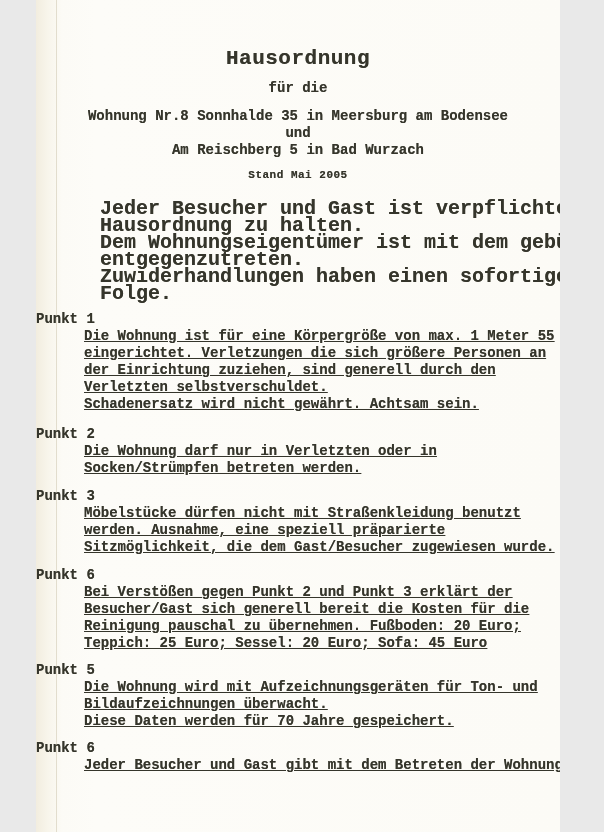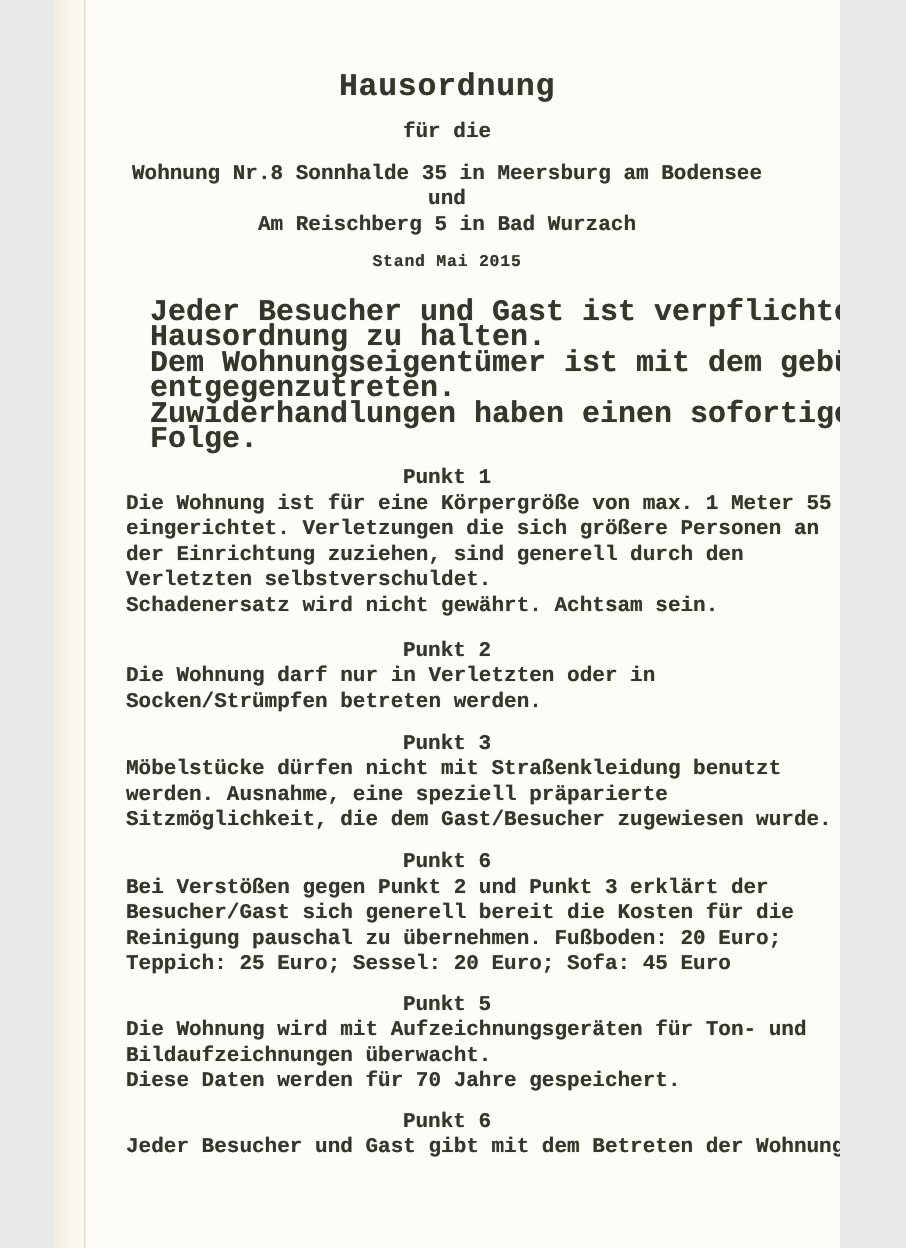--- a/index.html
+++ b/index.html
@@ -77,30 +77,31 @@
     font-size: 20px;
     line-height: 17px;
     white-space: pre;
   }
   .section {
     position: absolute;
     left: 0;
     width: 100%;
   }
   .punkt-heading {
-    text-align: center;
+    text-align: left;
     font-size: 14px;
     line-height: 17px;
   }
   .punkt-body {
     margin: 0;
     padding-left: 48px;
     font-size: 14px;
     line-height: 17px;
     white-space: pre;
+    text-decoration: underline;
   }
   .sec-0 { top: 311px; }
   .sec-1 { top: 426px; }
   .sec-2 { top: 488px; }
   .sec-3 { top: 567px; }
   .sec-4 { top: 662px; }
   .sec-5 { top: 740px; }
 </style>
 </head>
 <body>
@@ -110,21 +111,21 @@
 
   <h1 class="doc-title txt">Hausordnung</h1>
   <div class="doc-subtitle txt">für die</div>
 
   <div class="address-block">
     <div class="txt">Wohnung Nr.8 Sonnhalde 35 in Meersburg am Bodensee</div>
     <div class="txt">und</div>
     <div class="txt">Am Reischberg 5 in Bad Wurzach</div>
   </div>
 
-  <div class="version-note txt">Stand Mai 2015</div>
+  <div class="version-note txt">Stand Mai 2005</div>
 
   <p class="intro txt">Jeder Besucher und Gast ist verpflichtet sich an die
 Hausordnung zu halten.
 Dem Wohnungseigentümer ist mit dem gebührenden Respekt
 entgegenzutreten.
 Zuwiderhandlungen haben einen sofortigen Platzverweis zur
 Folge.</p>
 
   <div class="section sec-0">
     <div class="punkt-heading txt">Punkt 1</div>

